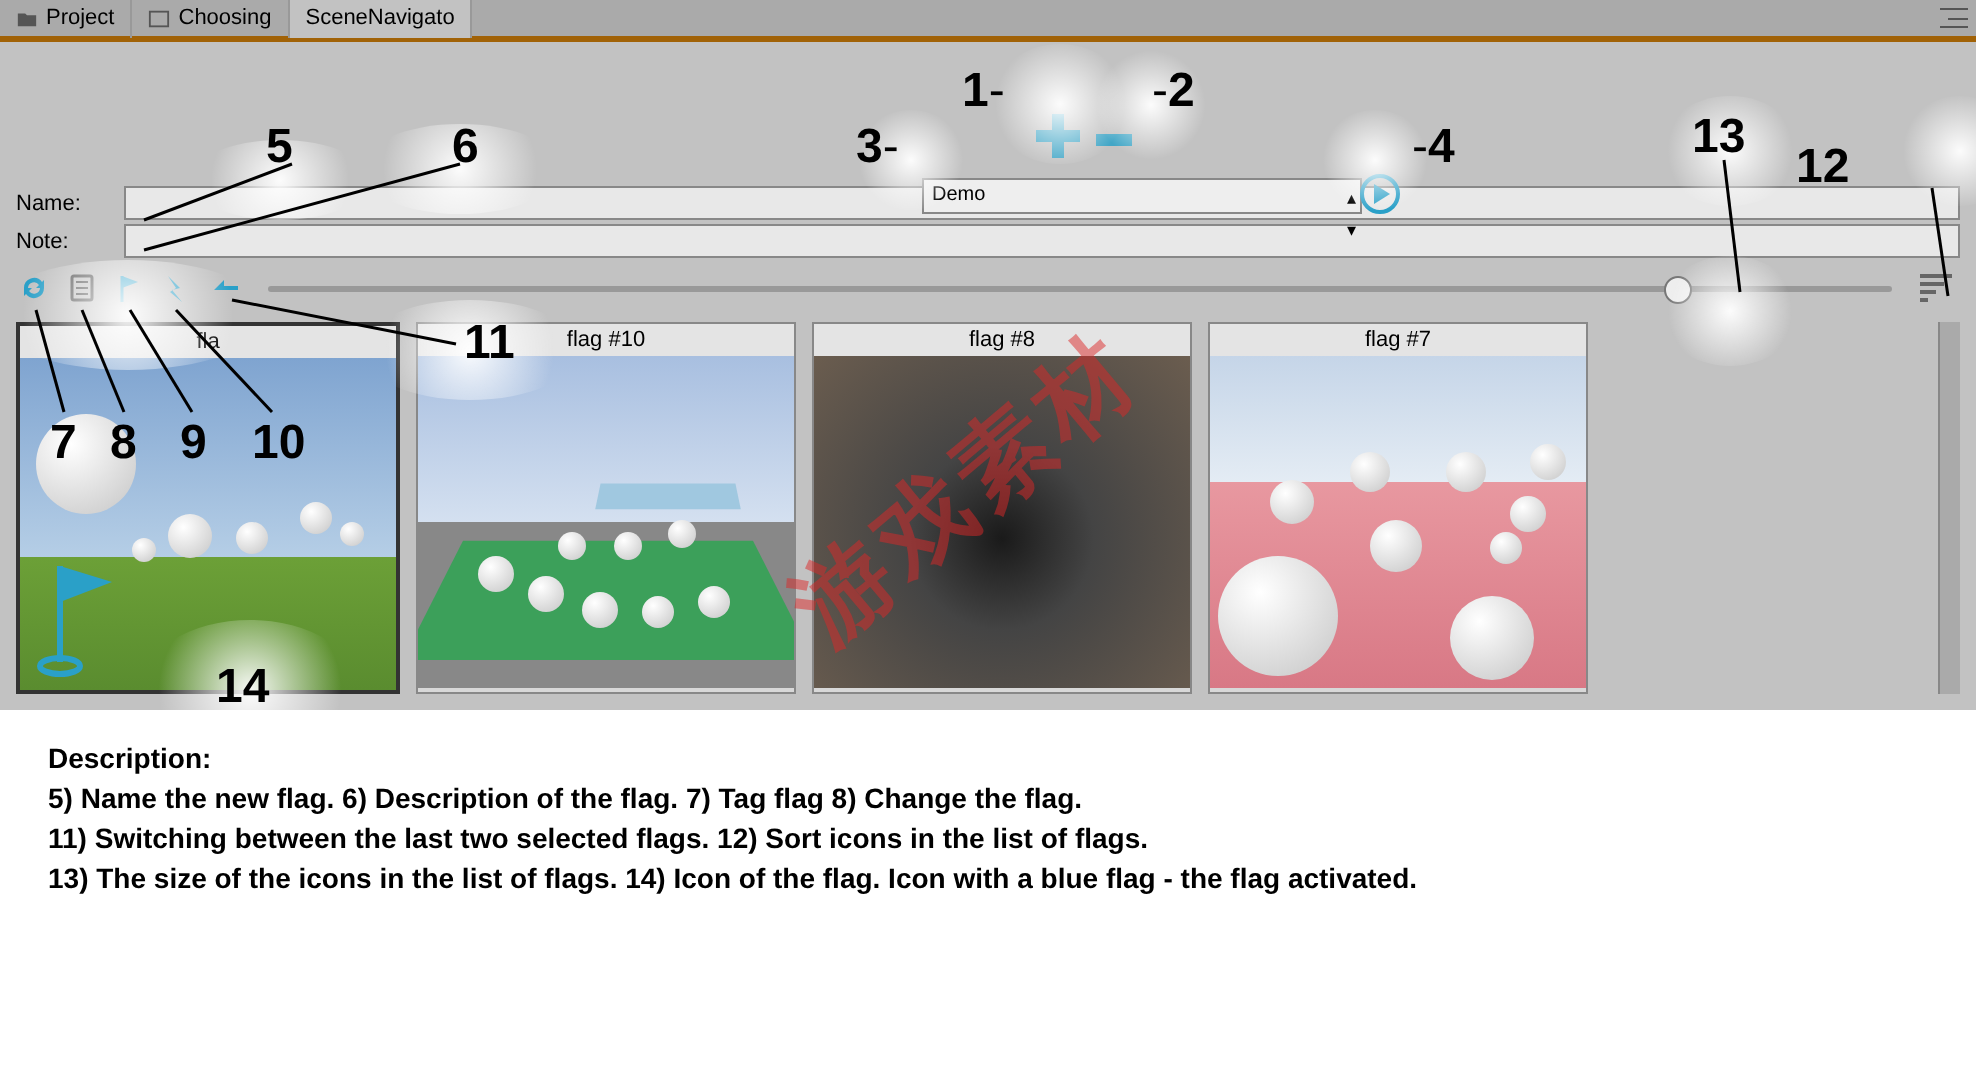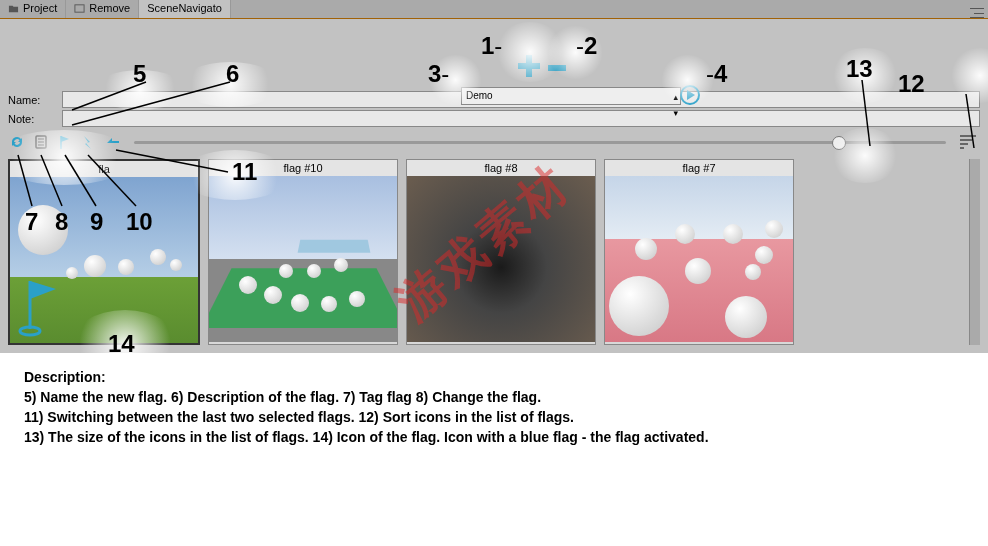--- a/index.html
+++ b/index.html
@@ -1,17 +1,17 @@
 <!DOCTYPE html>
 <html><head>
 <meta charset="utf-8">
 <style>
   body { margin: 0; font-family: Arial, sans-serif; font-size: 11px; background: #fff; width: 988px; }
   .editor { background: #c2c2c2; }
-  .tabs { display: flex; align-items: flex-end; height: 18px; background: #aaa; border-bottom: 1px solid #a16207; }
+  .tabs { display: flex; align-items: center; height: 18px; background: #aaa; border-bottom: 3px solid #a16207; }
   .tab { padding: 1px 8px; display: flex; align-items: center; gap: 4px; border-right: 1px solid #999; height: 100%; }
   .tab.active { background: #c2c2c2; }
   .tab .icon { width: 11px; height: 11px; display: inline-block; }
   .tab-filler { flex: 1; }
   .opts { width: 14px; height: 10px; margin-right: 4px; display: flex; flex-direction: column; justify-content: space-between; align-items: flex-end; }
   .opts span { display: block; height: 1px; background: #555; }
   
   .toolbar-row { position: relative; height: 72px; }
   .logo { position: absolute; left: 12px; top: 4px; width: 90px; height: 68px; }
   
@@ -70,21 +70,21 @@
           </svg>
       </span>
       <span>Project</span>
     </div>
     <div class="tab">
       <span class="icon">
         <svg viewBox="0 0 12 12">
             <rect x="1" y="2" width="10" height="8" fill="none" stroke="#555"></rect>
           </svg>
       </span>
-      <span>Remove</span>
+      <span>Choosing</span>
     </div>
     <div class="tab active">
       <span>SceneNavigato</span>
     </div>
     <div class="tab-filler"></div>
     <div class="opts">
       <span style="width:14px"></span>
         <span style="width:10px"></span>
         <span style="width:14px"></span>
     </div>

